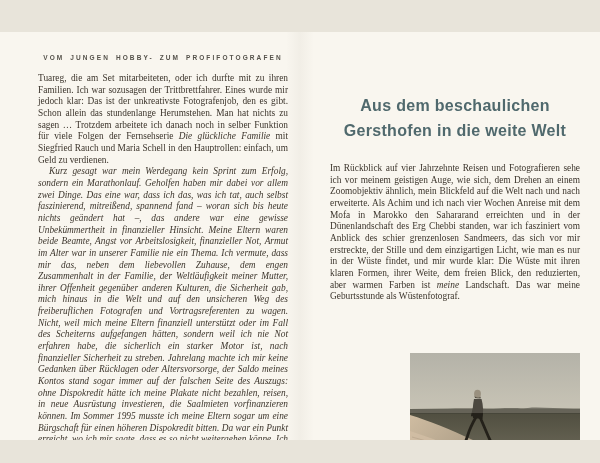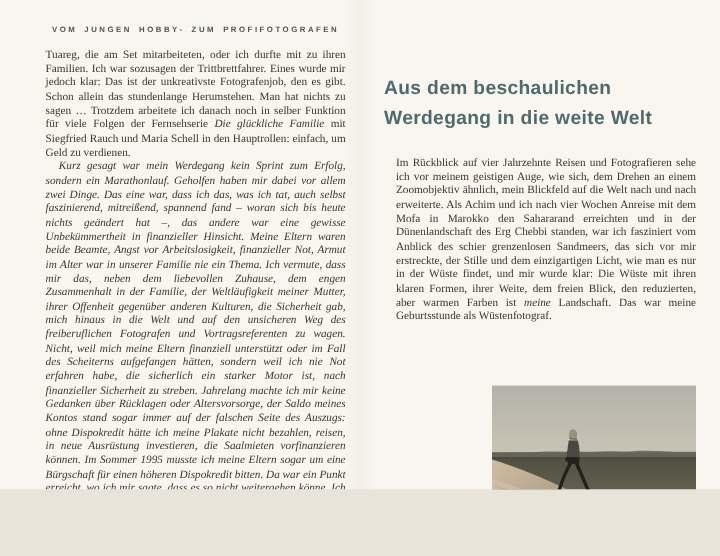--- a/index.html
+++ b/index.html
@@ -11,20 +11,21 @@
   }
   *{margin:0;padding:0;box-sizing:border-box;}
   html,body{background:#e8e4da;}
   .spread{
     position:relative;
     width:600px;height:408px;
     background:var(--paper);
     overflow:hidden;
     font-family:"Liberation Serif", serif;
     color:var(--body_text);
+    margin-top:32px;
   }
   .gutter-shadow{
     position:absolute;left:286px;top:0;width:28px;height:463px;
     background:linear-gradient(90deg, rgba(110,100,80,0) 0%, rgba(110,100,80,0.055) 50%, rgba(110,100,80,0) 100%);
     pointer-events:none;
   }
   
   .running-head{
     position:absolute;left:38px;top:22px;width:250px;
     text-align:center;
@@ -43,20 +44,21 @@
   .textblock-left p, .textblock-right p{
     font-size:9.35px;line-height:11.65px;
     text-align:justify;
     text-justify:inter-word;
   }
   .textblock-left p.indent, .textblock-right p.indent{ text-indent:11px;font-style:italic; }
   .textblock-left em, .textblock-right em{ font-style:italic; }
   
   .chapter-heading{
     position:absolute;left:320px;top:61px;width:270px;
+    text-align:center;
     font-family:"Liberation Sans", sans-serif;
     font-size:16px;line-height:25px;font-weight:700;
     letter-spacing:0.3px;
     color:var(--accent_heading);
   }
   .chapter-heading span{display:block;}
   
   .photo-figure{
     position:absolute;left:410px;top:321px;width:170px;height:112px;
     overflow:hidden;
@@ -82,21 +84,21 @@
     <div class="running-head">VOM JUNGEN HOBBY- ZUM PROFIFOTOGRAFEN</div>
     <div class="textblock-left">
         <p><span>Tuareg, die am Set mitarbeiteten, oder ich durfte mit zu ihren Familien. Ich war sozusagen der Trittbrettfahrer. Eines wurde mir jedoch klar: Das ist der unkreativste Fotografenjob, den es gibt. Schon allein das stundenlange Herumstehen. Man hat nichts zu sagen … Trotzdem arbeitete ich danach noch in selber Funktion für viele Folgen der Fernsehserie </span><em>Die glückliche Familie</em><span> mit Siegfried Rauch und Maria Schell in den Hauptrollen: einfach, um Geld zu verdienen.</span></p>
         <p class="indent"><span>Kurz gesagt war mein Werdegang kein Sprint zum Erfolg, sondern ein Marathonlauf. Geholfen haben mir dabei vor allem zwei Dinge. Das eine war, dass ich das, was ich tat, auch selbst faszinierend, mitreißend, spannend fand – woran sich bis heute nichts geändert hat –, das andere war eine gewisse Unbekümmertheit in finanzieller Hinsicht. Meine Eltern waren beide Beamte, Angst vor Arbeitslosigkeit, finanzieller Not, Armut im Alter war in unserer Familie nie ein Thema. Ich vermute, dass mir das, neben dem liebevollen Zuhause, dem engen Zusammenhalt in der Familie, der Weltläufigkeit meiner Mutter, ihrer Offenheit gegenüber anderen Kulturen, die Sicherheit gab, mich hinaus in die Welt und auf den unsicheren Weg des freiberuflichen Fotografen und Vortragsreferenten zu wagen. Nicht, weil mich meine Eltern finanziell unterstützt oder im Fall des Scheiterns aufgefangen hätten, sondern weil ich nie Not erfahren habe, die sicherlich ein starker Motor ist, nach finanzieller Sicherheit zu streben. Jahrelang machte ich mir keine Gedanken über Rücklagen oder Altersvorsorge, der Saldo meines Kontos stand sogar immer auf der falschen Seite des Auszugs: ohne Dispokredit hätte ich meine Plakate nicht bezahlen, reisen, in neue Ausrüstung investieren, die Saalmieten vorfinanzieren können. Im Sommer 1995 musste ich meine Eltern sogar um eine Bürgschaft für einen höheren Dispokredit bitten. Da war ein Punkt erreicht, wo ich mir sagte, dass es so nicht weitergehen könne. Ich nahm mir vor, bis Weihnachten schuldenfrei zu sein – und schaffte es sogar schon im November.</span></p>
       </div>
   </div>
 
   <div>
     <h1 class="chapter-heading">
       <span>Aus dem beschaulichen</span>
-      <span>Werdegang in die weite Welt</span>
+      <span>Gersthofen in die weite Welt</span>
     </h1>
 
     <div class="textblock-right">
         <p><span>Im Rückblick auf vier Jahrzehnte Reisen und Fotografieren sehe ich vor meinem geistigen Auge, wie sich, dem Drehen an einem Zoomobjektiv ähnlich, mein Blickfeld auf die Welt nach und nach erweiterte. Als Achim und ich nach vier Wochen Anreise mit dem Mofa in Marokko den Sahararand erreichten und in der Dünenlandschaft des Erg Chebbi standen, war ich fasziniert vom Anblick des schier grenzenlosen Sandmeers, das sich vor mir erstreckte, der Stille und dem einzigartigen Licht, wie man es nur in der Wüste findet, und mir wurde klar: Die Wüste mit ihren klaren Formen, ihrer Weite, dem freien Blick, den reduzierten, aber warmen Farben ist </span><em>meine</em><span> Landschaft. Das war meine Geburtsstunde als Wüstenfotograf.</span></p>
       </div>
 
     <figure class="photo-figure">
       <svg viewBox="0 0 170 112" preserveAspectRatio="none">
         <defs>
           <linearGradient id="skyGrad" x1="0" y1="0" x2="0" y2="1">

